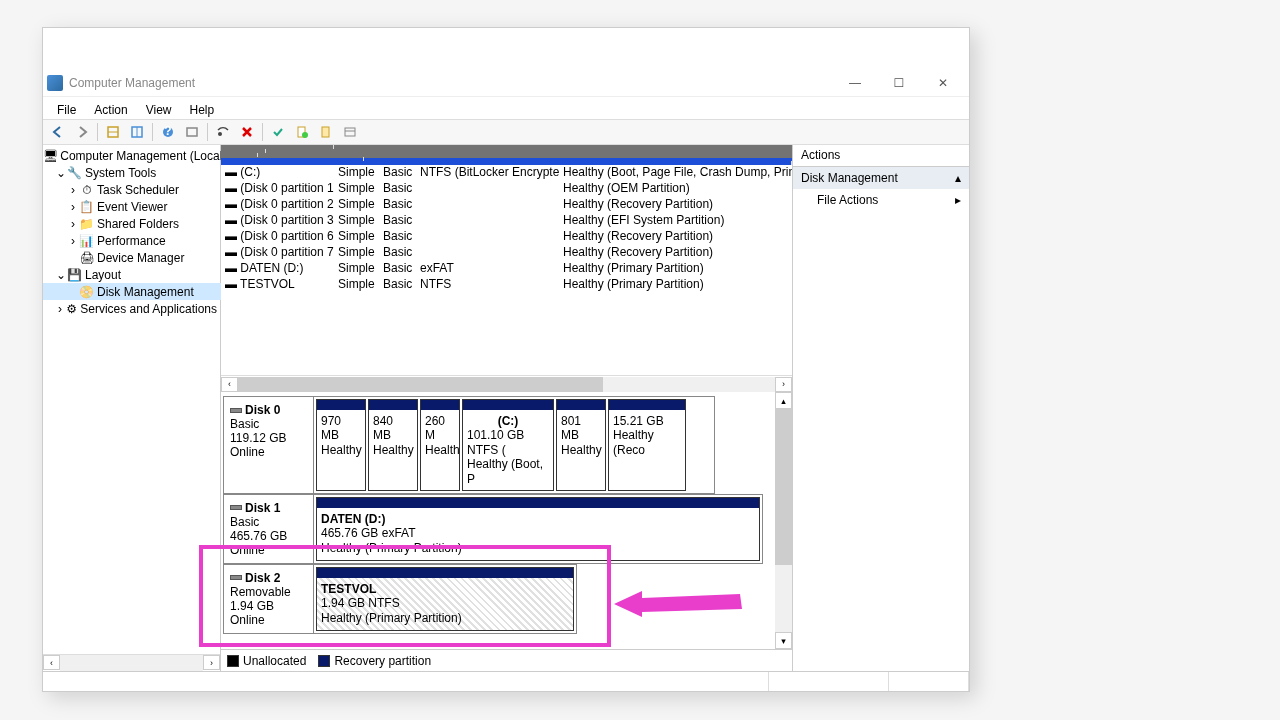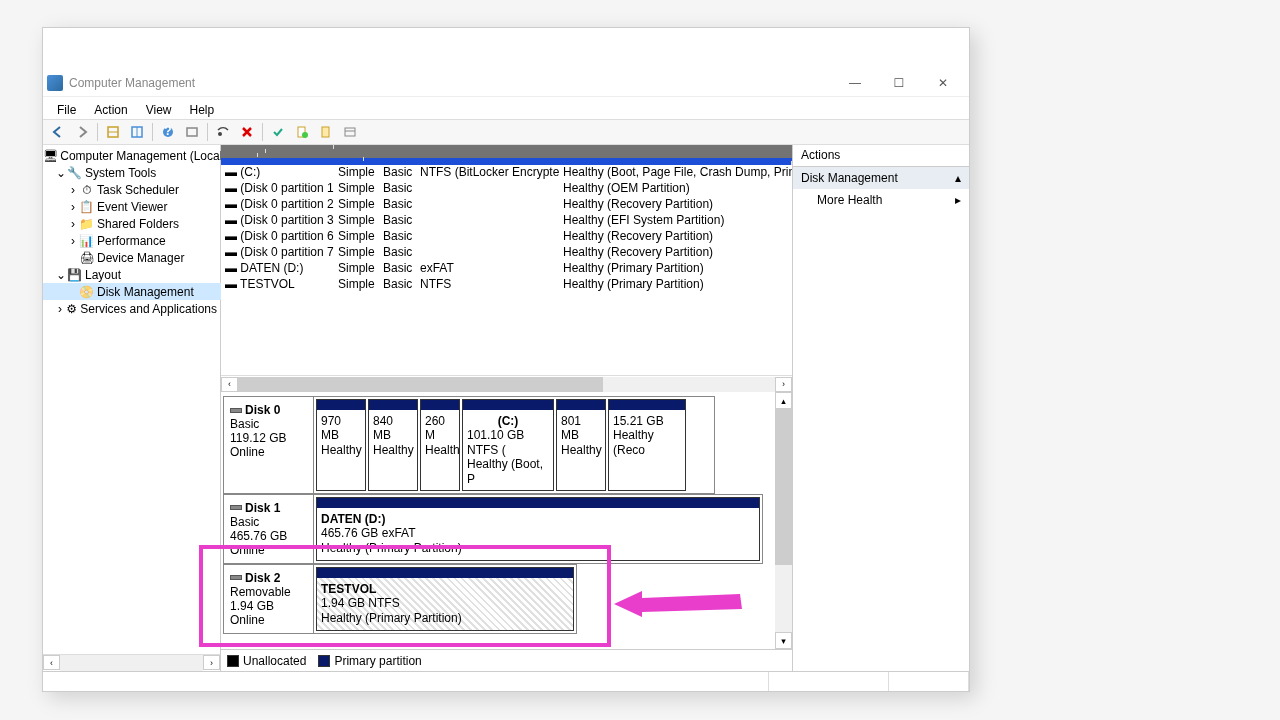--- a/index.html
+++ b/index.html
@@ -367,32 +367,32 @@
               <div class="thumb"></div>
             </div>
           <div class="arr">▾</div>
         </div>
       </div>
 
       <div class="legend">
         <div class="lsw" style="background:#000"></div>
         <span>Unallocated</span>
         <div class="lsw" style="background:#0a1a6b;margin-left:8px"></div>
-        <span>Primary partition</span>
+        <span>Recovery partition</span>
       </div>
     </div>
 
     <div class="actions">
       <div class="actions-hdr">Actions</div>
       <div class="actions-row sel">
         <span>Disk Management</span>
         <span>▴</span>
       </div>
       <div class="actions-row" style="padding-left:24px">
-        <span>More Health</span>
+        <span>File Actions</span>
         <span>▸</span>
       </div>
     </div>
   </div>
 
   <div class="statusbar">
     <div></div>
       <div style="max-width:120px"></div>
       <div style="max-width:80px"></div>
   </div>

